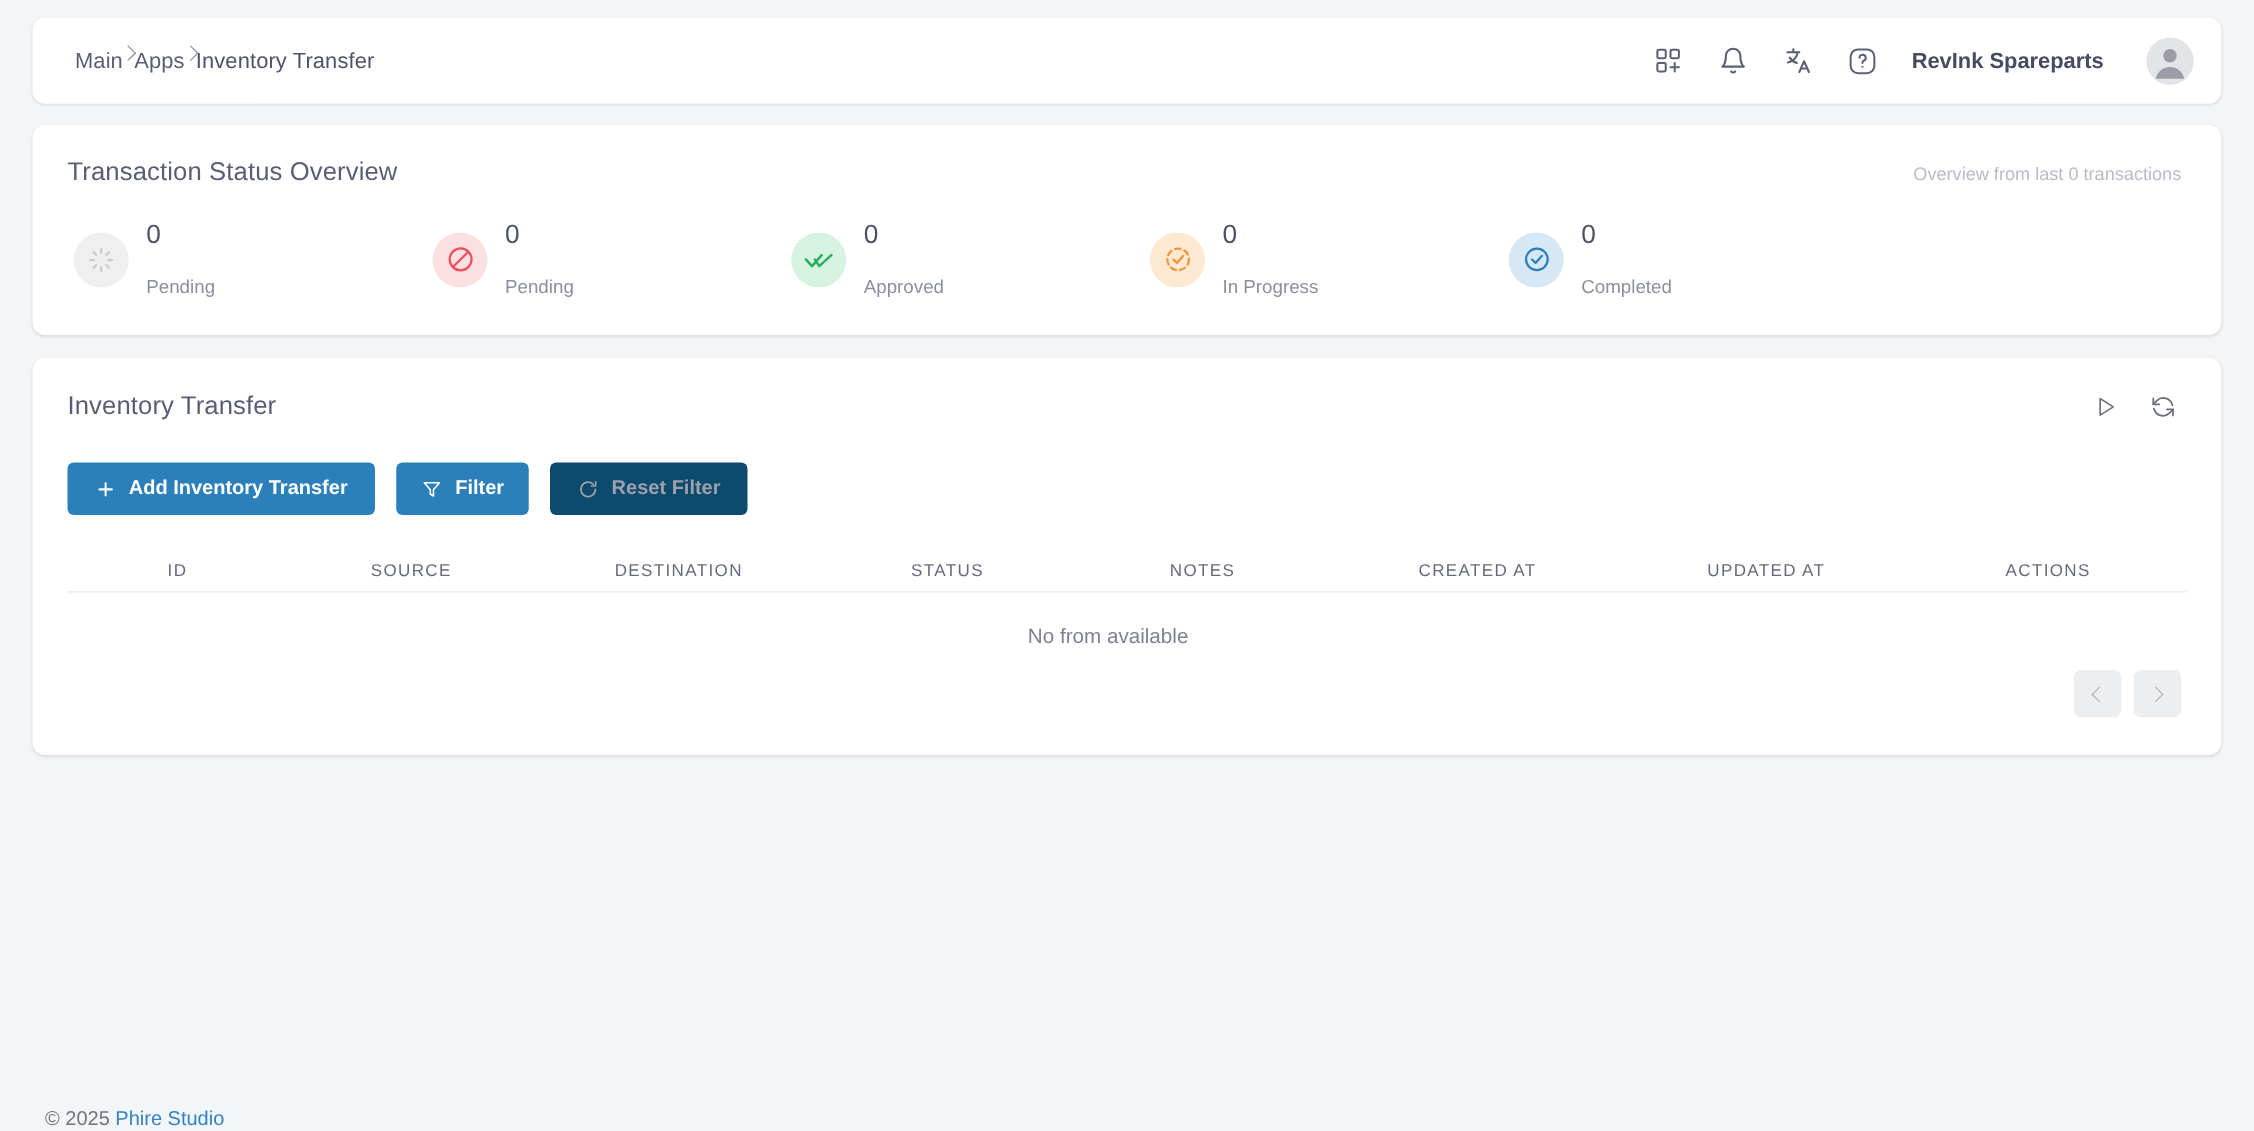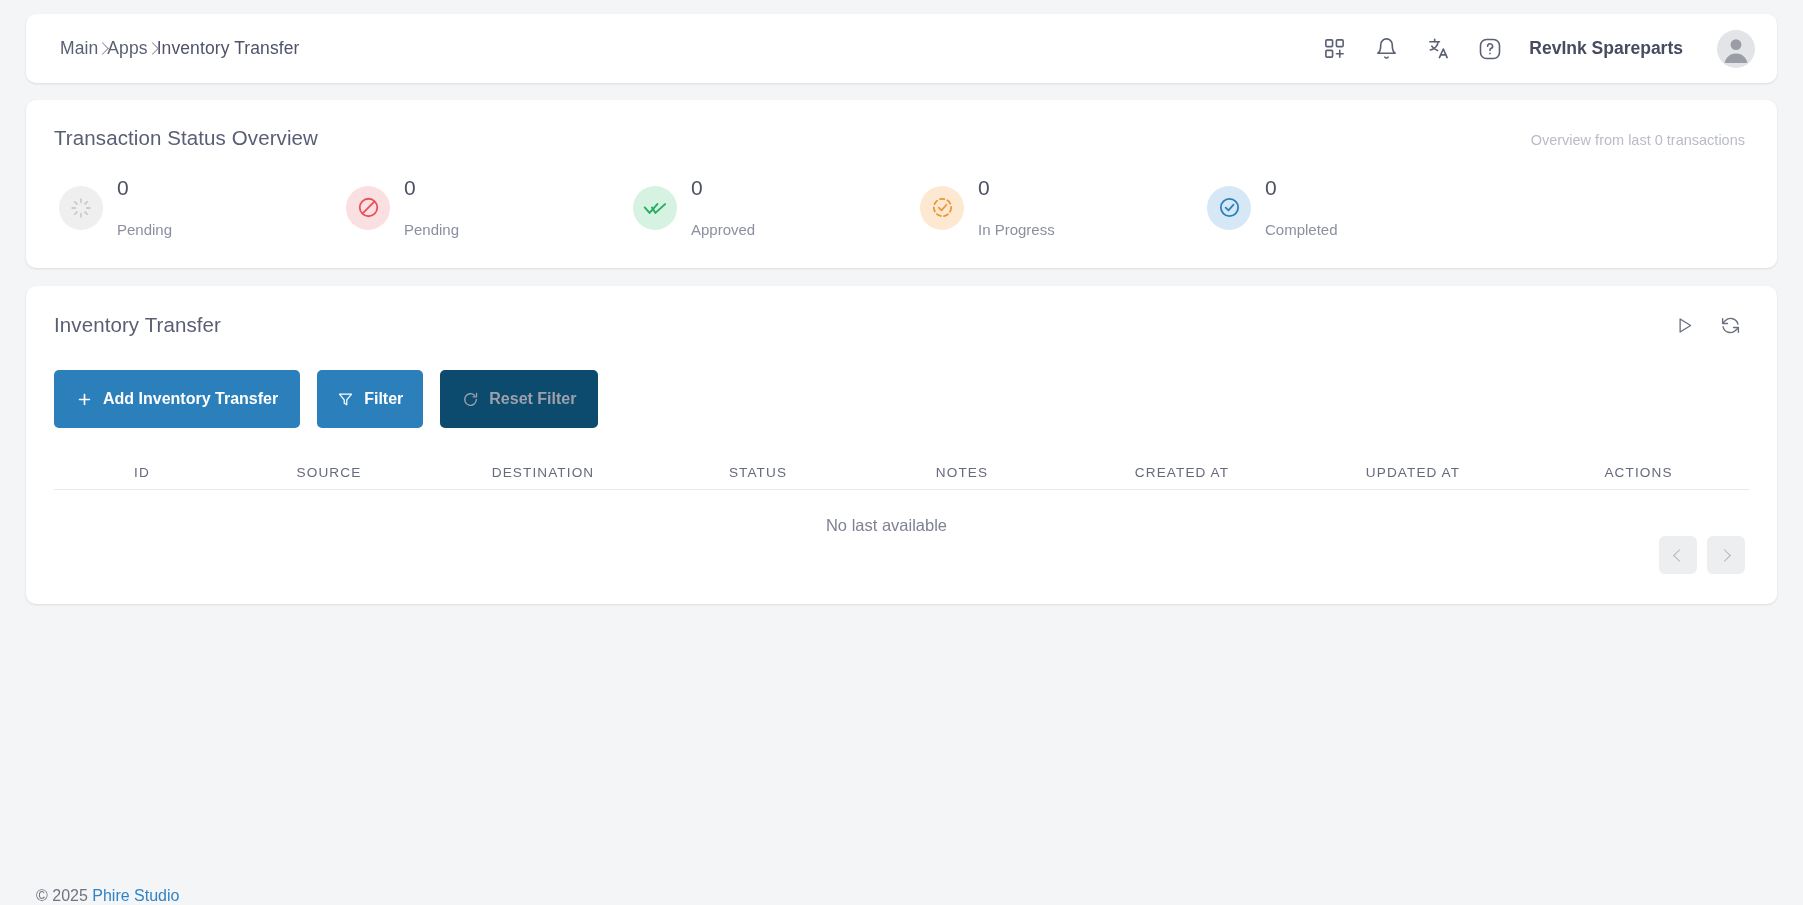--- a/index.html
+++ b/index.html
@@ -20,21 +20,21 @@
 
   
   .topbar {
     margin-top: 14px;
     height: 69px;
     display: flex;
     align-items: center;
     justify-content: space-between;
     padding: 0 22px 0 34px;
   }
-  .breadcrumb { display: flex; align-items: center; }
+  .breadcrumb { display: flex; align-items: flex-start; }
   .bc-item {
     font-size: 17.5px;
     color: #5b5f73;
     letter-spacing: .1px;
     white-space: nowrap;
   }
   .bc-item.current { color: #4f536a; }
   .bc-sep {
     width: 9px; height: 9px;
     border-right: 1.7px solid #8b8fa3;
@@ -97,21 +97,21 @@
     height: 318px;
     position: relative;
   }
   .mc-head { display: flex; align-items: center; justify-content: space-between; }
   .mc-title { font-size: 20.5px; color: #5a5e74; letter-spacing: .1px; }
   .mc-actions { display: flex; align-items: center; gap: 20px; padding-right: 6px; }
   .mc-icon { width: 26px; height: 26px; display: flex; align-items: center; justify-content: center; color: #6a6e80; }
 
   .btn-row { display: flex; align-items: center; gap: 17px; margin-top: 32px; }
   .btn {
-    height: 58px;
+    height: 42px;
     border: none;
     border-radius: 5px;
     display: inline-flex;
     align-items: center;
     gap: 10px;
     padding: 0 22px;
     font-size: 16px;
     font-weight: bold;
     font-family: "Liberation Sans", sans-serif;
     color: #ffffff;
@@ -369,21 +369,21 @@
       <div class="thead">
         <div class="th c-id">ID</div>
         <div class="th c-src">SOURCE</div>
         <div class="th c-dst">DESTINATION</div>
         <div class="th c-sts">STATUS</div>
         <div class="th c-not">NOTES</div>
         <div class="th c-cre">CREATED AT</div>
         <div class="th c-upd">UPDATED AT</div>
         <div class="th c-act">ACTIONS</div>
       </div>
-      <div class="empty-row">No last available</div>
+      <div class="empty-row">No from available</div>
     </div>
 
     <div class="pager">
       <div class="pager-btn">
         <span class="chev left"></span>
       </div>
       <div class="pager-btn">
         <span class="chev right"></span>
       </div>
     </div>

